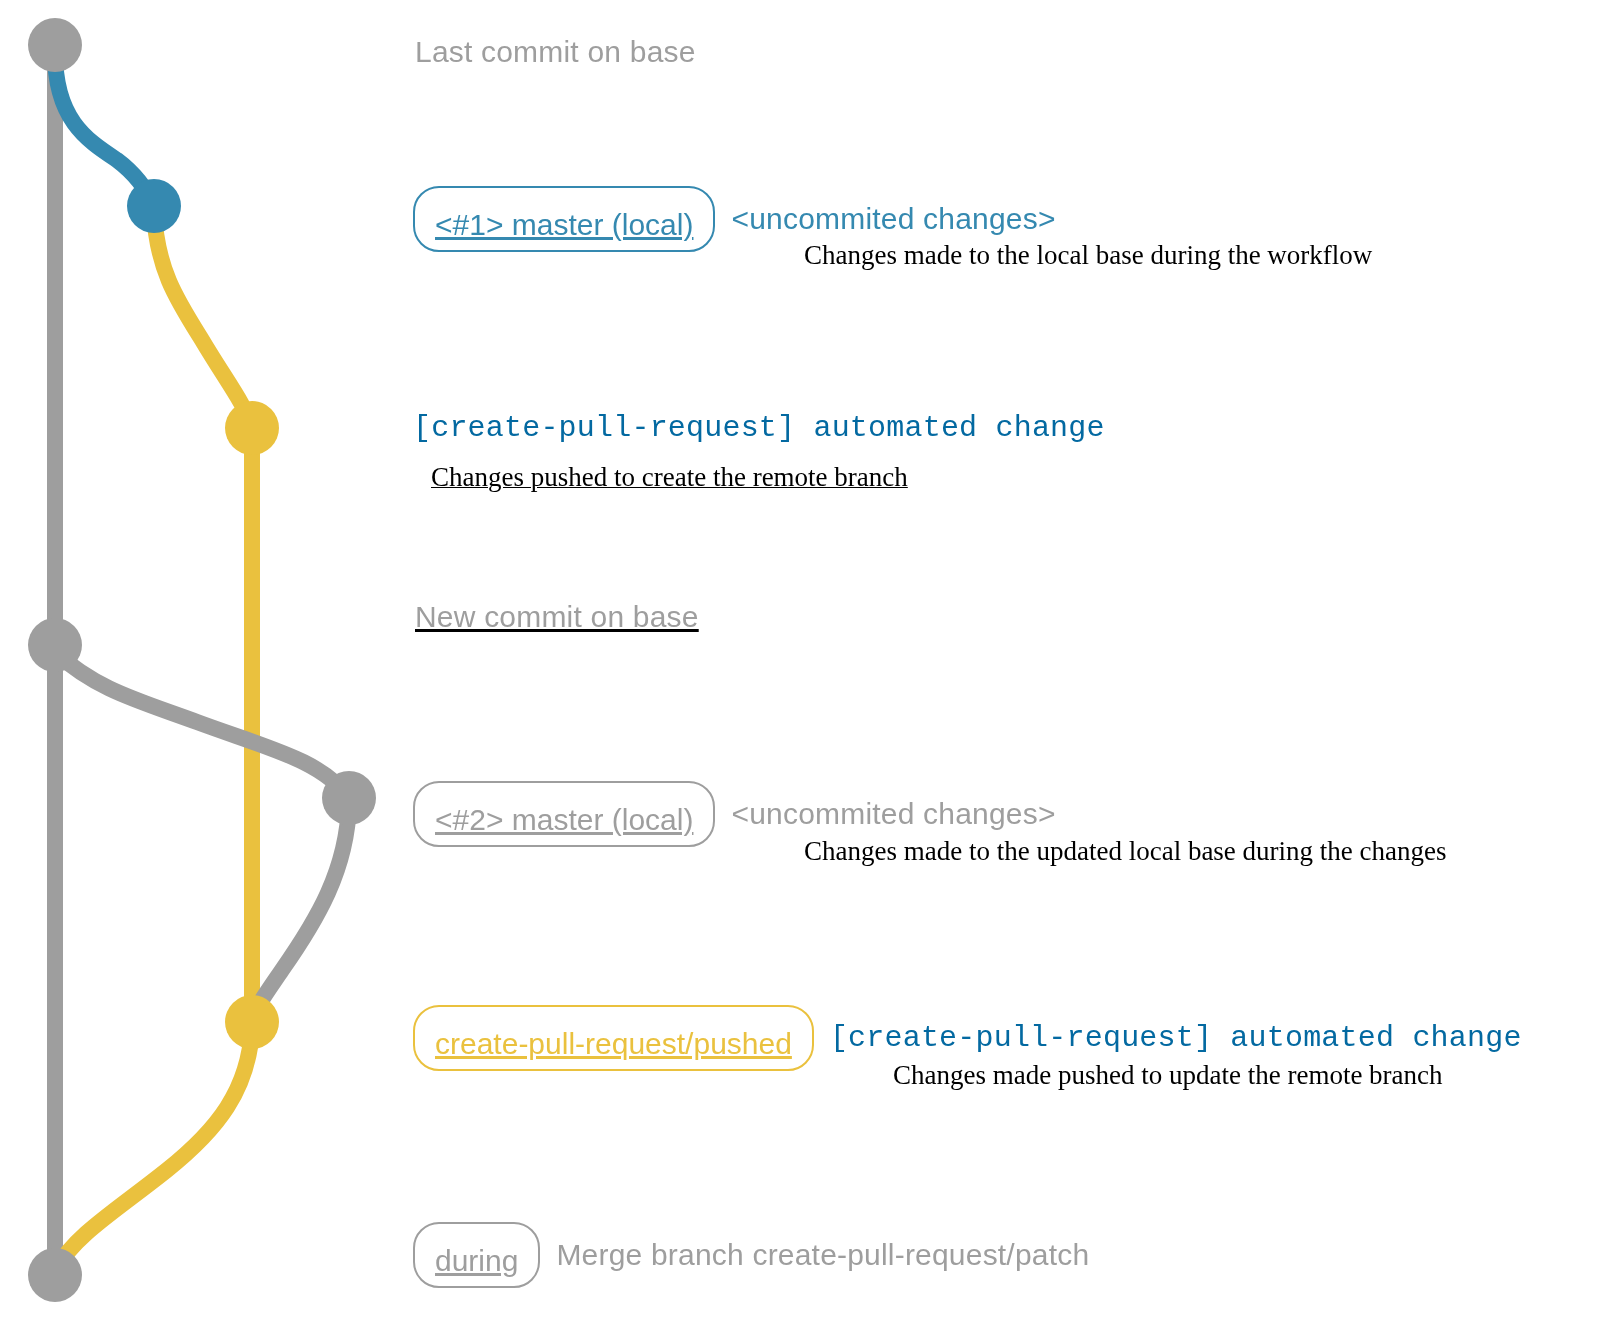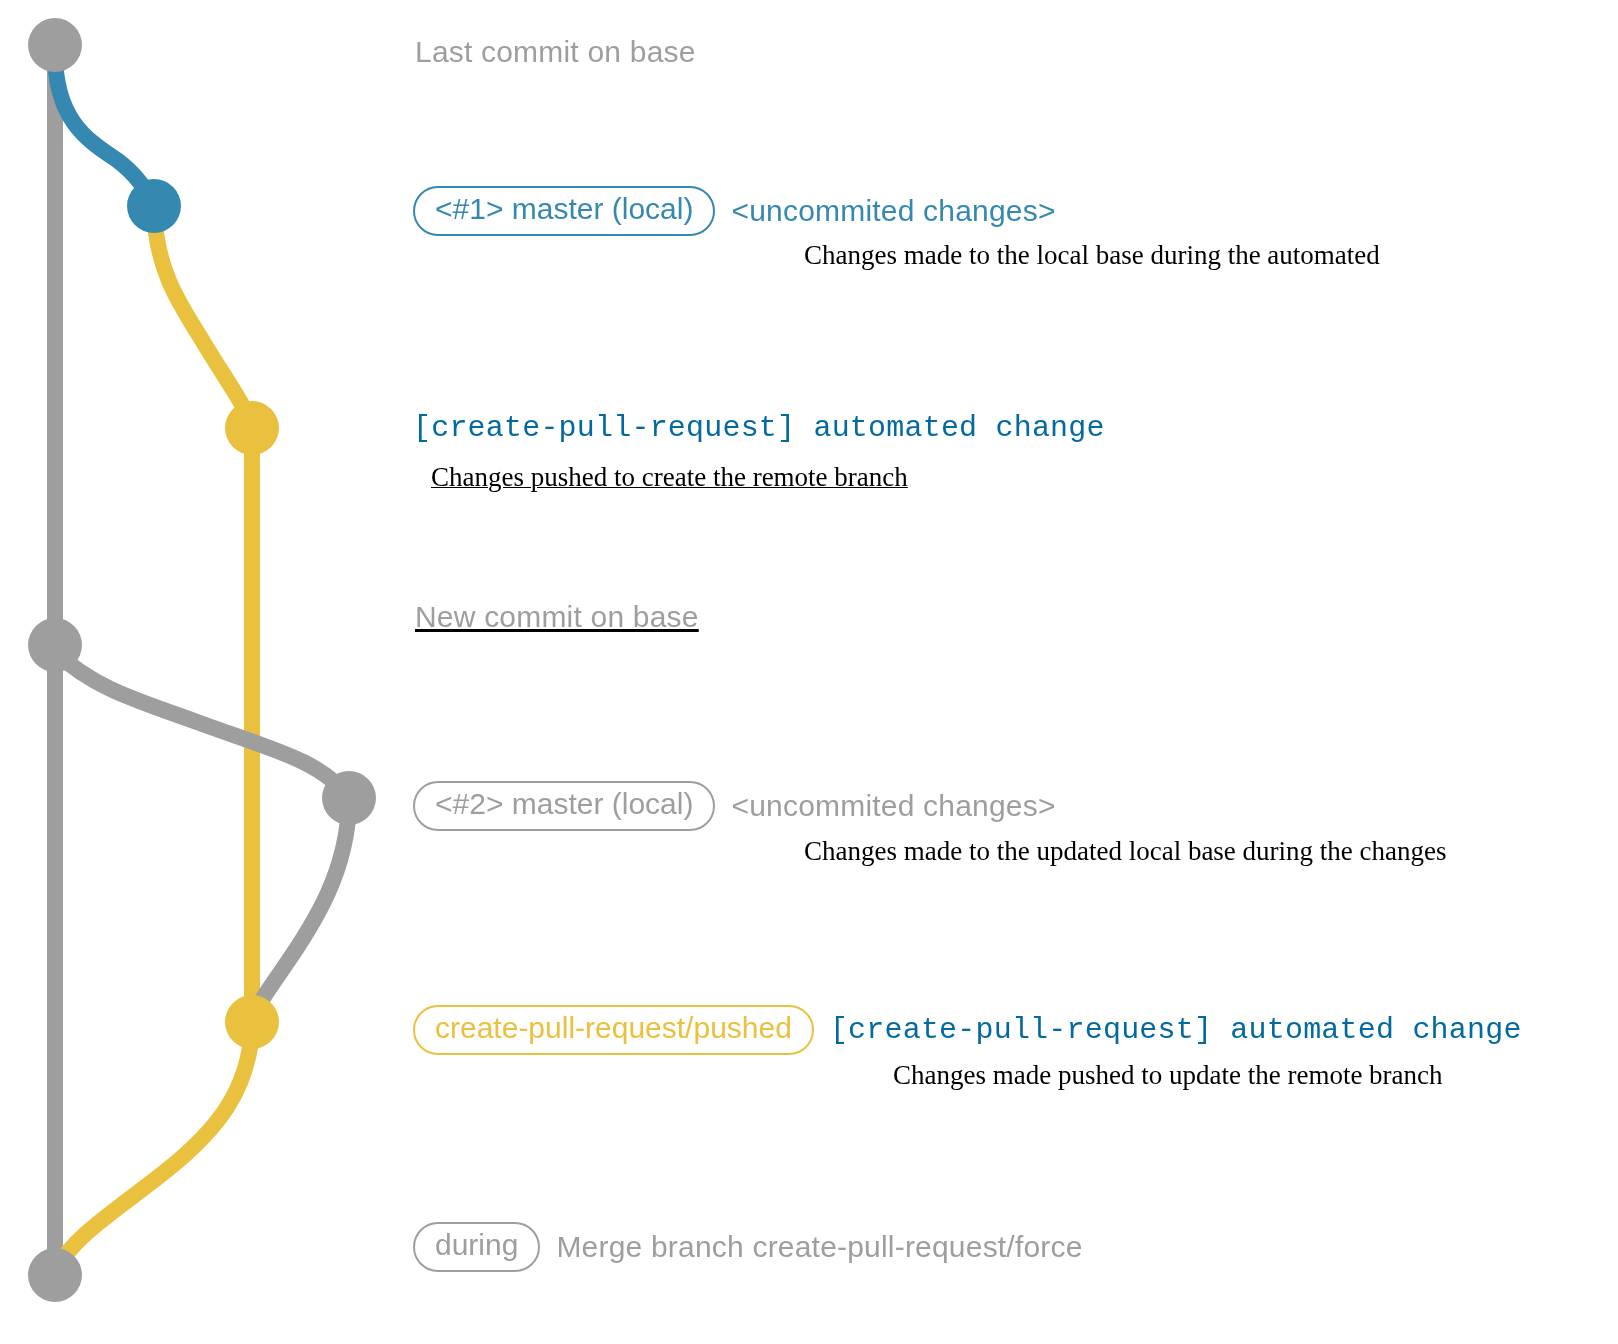--- a/index.html
+++ b/index.html
@@ -48,26 +48,27 @@
     font-size: 27px;
     font-weight: 400;
     color: #000000;
   }
   .chip {
     display: inline-flex;
     align-items: center;
     justify-content: center;
     border: 2px solid;
     border-radius: 26px;
-    padding: 5px 20px 9px 20px;
+    padding: 21px 20px 9px 20px;
     font-family: "Liberation Sans", sans-serif;
     font-size: 30px;
     line-height: 1.05;
     background: #ffffff;
     box-sizing: border-box;
+    text-decoration: underline;
   }
   .chip-blue  { border-color: #3589B0; color: #3589B0; }
   .chip-gray  { border-color: #9E9E9E; color: #9E9E9E; }
   .chip-yellow{ border-color: #EAC13E; color: #EAC13E; }
 
   .txt-blue   { color: #3589B0; }
   .txt-gray   { color: #9E9E9E; }
   .txt-yellow { color: #0369a1; font-family: Liberation Mono, monospace; }
 
   .gap-after-chip { margin-left: 16px; }
@@ -121,21 +122,21 @@
 
   <div class="row" id="row-last-commit">
     <span class="sans-label txt-gray">Last commit on base</span>
   </div>
 
   <div class="row" id="row-commit1">
     <span class="chip chip-blue">&lt;#1&gt; master (local)</span>
     <span class="sans-label txt-blue gap-after-chip">&lt;uncommited changes&gt;</span>
   </div>
   <div class="row-stack" id="note-commit1">
-    <span class="serif-note">Changes made to the local base during the automated</span>
+    <span class="serif-note">Changes made to the local base during the workflow</span>
   </div>
 
   <div class="row" id="row-commit2">
     <span class="sans-label txt-yellow">[create-pull-request] automated change</span>
   </div>
   <div class="row-stack" id="note-commit2">
     <span class="serif-note">Changes pushed to create the remote branch</span>
   </div>
 
   <div class="row" id="row-new-commit">
@@ -153,16 +154,16 @@
   <div class="row" id="row-commit4">
     <span class="chip chip-yellow">create-pull-request/pushed</span>
     <span class="sans-label txt-yellow gap-after-chip">[create-pull-request] automated change</span>
   </div>
   <div class="row-stack" id="note-commit4">
     <span class="serif-note">Changes made pushed to update the remote branch</span>
   </div>
 
   <div class="row" id="row-merge">
     <span class="chip chip-gray">during</span>
-    <span class="sans-label txt-gray gap-after-chip">Merge branch create-pull-request/force</span>
+    <span class="sans-label txt-gray gap-after-chip">Merge branch create-pull-request/patch</span>
   </div>
 
 </div>
 
 </body></html>

